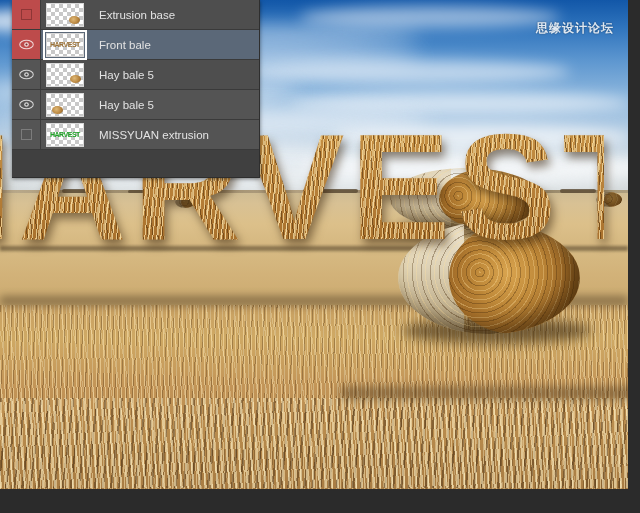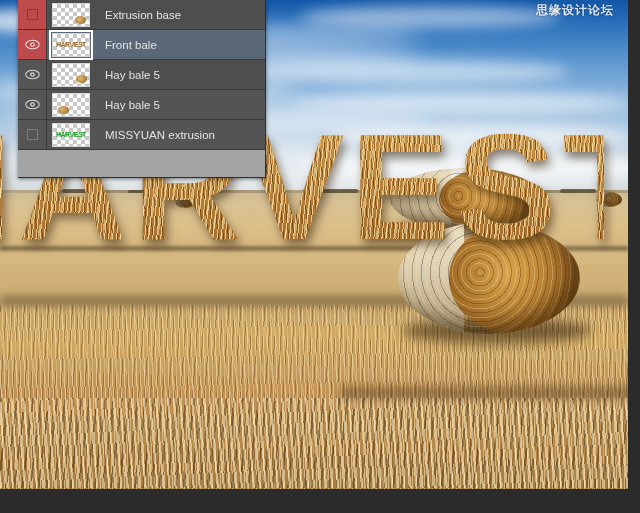--- a/index.html
+++ b/index.html
@@ -74,22 +74,22 @@
         repeating-linear-gradient(96deg, rgba(255,228,168,.75) 0 1px, rgba(0,0,0,0) 1px 4px),
         repeating-linear-gradient(84deg, rgba(92,56,14,.65) 0 1px, rgba(0,0,0,0) 1px 5px),
         repeating-linear-gradient(100deg, rgba(255,240,190,.45) 0 2px, rgba(0,0,0,0) 2px 9px),
         linear-gradient(180deg,#c99547 0%,#b9823a 35%,#a8702c 65%,#8c5a1f 100%);
      -webkit-background-clip:text;background-clip:text;
      text-shadow:none;
      filter:drop-shadow(3px 6px 5px rgba(60,38,12,.55));
      user-select:none;}
 
   
-  #layers-panel{position:absolute;left:18px;top:0;width:247px;height:177px;
-     background:#a3a3a3;border-right:1px solid #2e2e2e;border-bottom:1px solid #2e2e2e;
+  #layers-panel{position:absolute;left:12px;top:0;width:247px;height:177px;
+     background:#404040;border-right:1px solid #2e2e2e;border-bottom:1px solid #2e2e2e;
      box-shadow:0 1px 4px rgba(0,0,0,.5);}
   .layer-row{position:relative;display:flex;align-items:center;height:29px;
      border-bottom:1px solid #3a3a3a;background:#4e4e4e;}
   .layer-row.alt{background:#545454;}
   .layer-row.selected{background:#5b6878;}
   .vis-cell{width:28px;height:100%;display:flex;align-items:center;justify-content:center;
      border-right:1px solid #3a3a3a;background:#555555;flex:0 0 28px;}
   .vis-cell.flag{background:#bd4b4b;}
   .eye{width:15px;height:11px;position:relative;}
   .eye svg{display:block;}
@@ -106,21 +106,21 @@
   .thumb.sel-outline{outline:2px solid #ffffff;outline-offset:1px;}
   .mini-bale{position:absolute;width:11px;height:8px;border-radius:50%;
      background:radial-gradient(circle at 40% 40%,#e0b977,#b5823c 60%,#7d561f 100%);}
   .mini-word{position:absolute;left:3px;top:7px;font-size:7px;font-weight:bold;
      letter-spacing:-.5px;font-family:"Liberation Sans",sans-serif;}
 
   .name-cell{flex:1 1 auto;color:#e2e2e2;font-size:11.5px;padding-left:10px;
      white-space:nowrap;overflow:hidden;text-overflow:ellipsis;}
 
   
-  #watermark{position:absolute;right:14px;top:2px;display:flex;align-items:center;gap:8px;
+  #watermark{position:absolute;right:14px;top:20px;display:flex;align-items:center;gap:8px;
      font-size:12px;color:#eef2f6;opacity:.92;text-shadow:0 0 2px rgba(0,0,0,.5);
      user-select:none;}
   #wm-cn{font-family:"DejaVu Sans","Liberation Sans",sans-serif;letter-spacing:1px;font-weight:bold;}
   #wm-url{font-family:"DejaVu Sans Mono","Liberation Mono",monospace;letter-spacing:.5px;font-weight:bold;}
 
   
   #edge-right{position:absolute;right:0;top:0;width:12px;height:513px;background:#2b2b2b;}
   #edge-bottom{position:absolute;left:0;bottom:0;width:640px;height:24px;background:#2b2b2b;}
 </style>
 </head>

